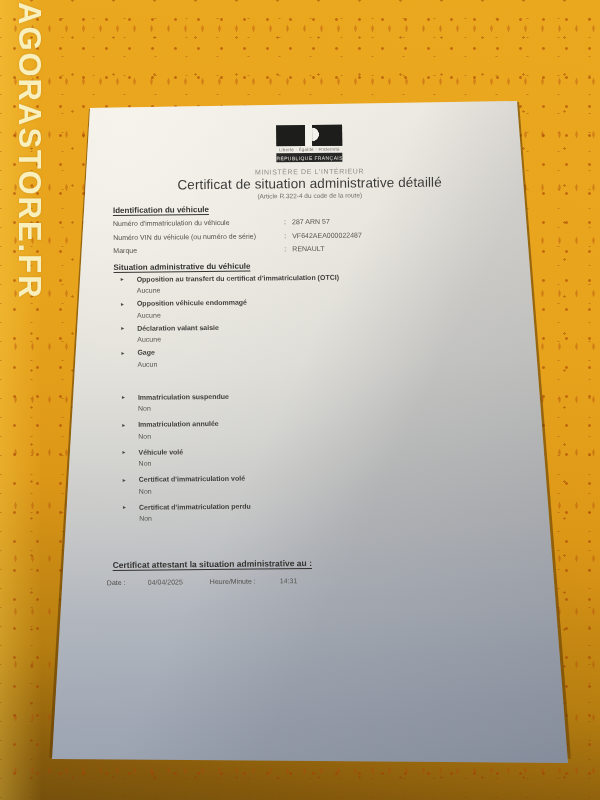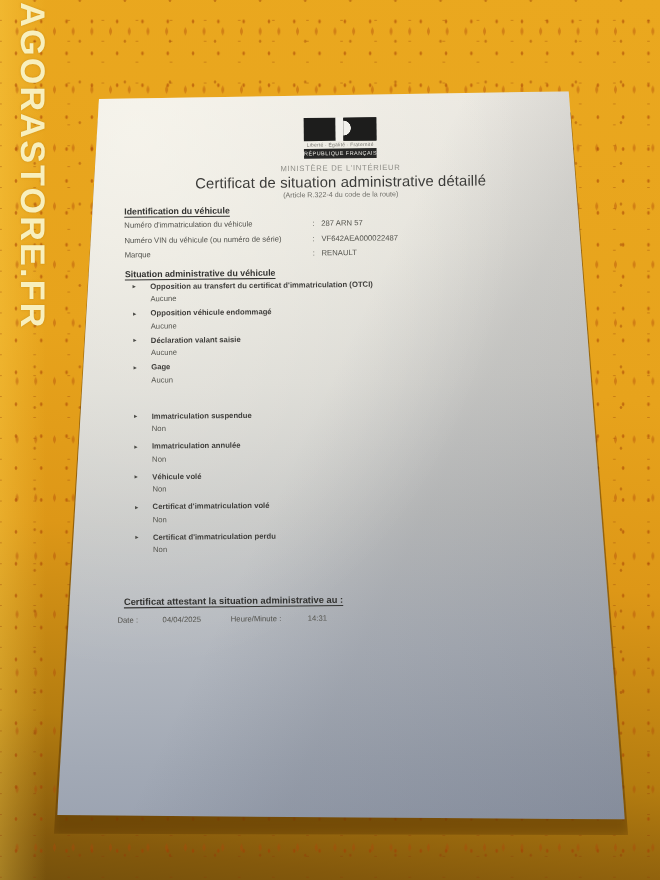--- a/index.html
+++ b/index.html
@@ -21,21 +21,21 @@
     font-size:31px;font-weight:700;letter-spacing:2px;white-space:nowrap;
     color:rgba(250,244,198,0.95);text-shadow:0 0 2px rgba(150,95,10,0.35);
     z-index:1;
   }
   .paper-shadow{
     position:absolute;left:45px;top:93px;width:530px;height:668px;z-index:2;
     clip-path:polygon(44px 16px, 474px 9px, 526px 666px, 4px 665px);
     background:rgba(88,52,2,0.55);filter:blur(6px);
   }
   .paper{
-    position:absolute;left:45px;top:81px;width:530px;height:668px;z-index:3;
+    position:absolute;left:45px;top:99px;width:530px;height:668px;z-index:3;
     clip-path:polygon(45px 9px, 472px 2px, 523px 664px, 7px 660px);
     background:
       radial-gradient(ellipse at 15% 6%, rgba(255,253,244,0.55), rgba(255,253,244,0) 55%),
       linear-gradient(115deg, rgba(0,0,0,0) 45%, rgba(70,75,88,0.14) 62%, rgba(58,64,80,0.22) 100%),
       linear-gradient(178deg, #ece9e2 0%, #e3e1da 22%, #d7d6d1 40%, #c4c5c4 58%, #b1b6be 76%, #a2a9b5 90%, #99a1b0 100%);
   }
   .content{
     position:absolute;left:48px;top:24px;width:432px;
     transform:rotate(-0.6deg);transform-origin:50% 0;
     color:#4a4a46;

